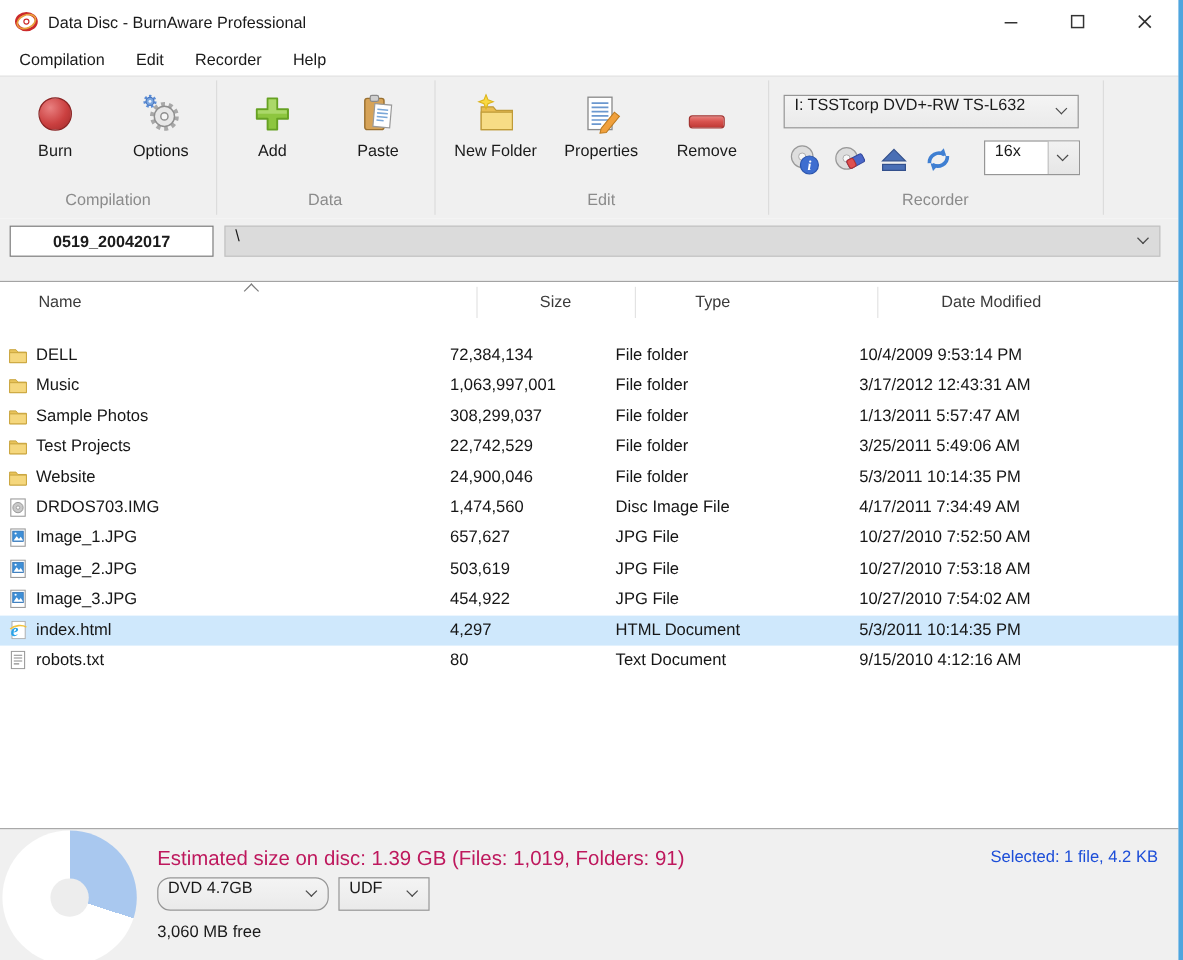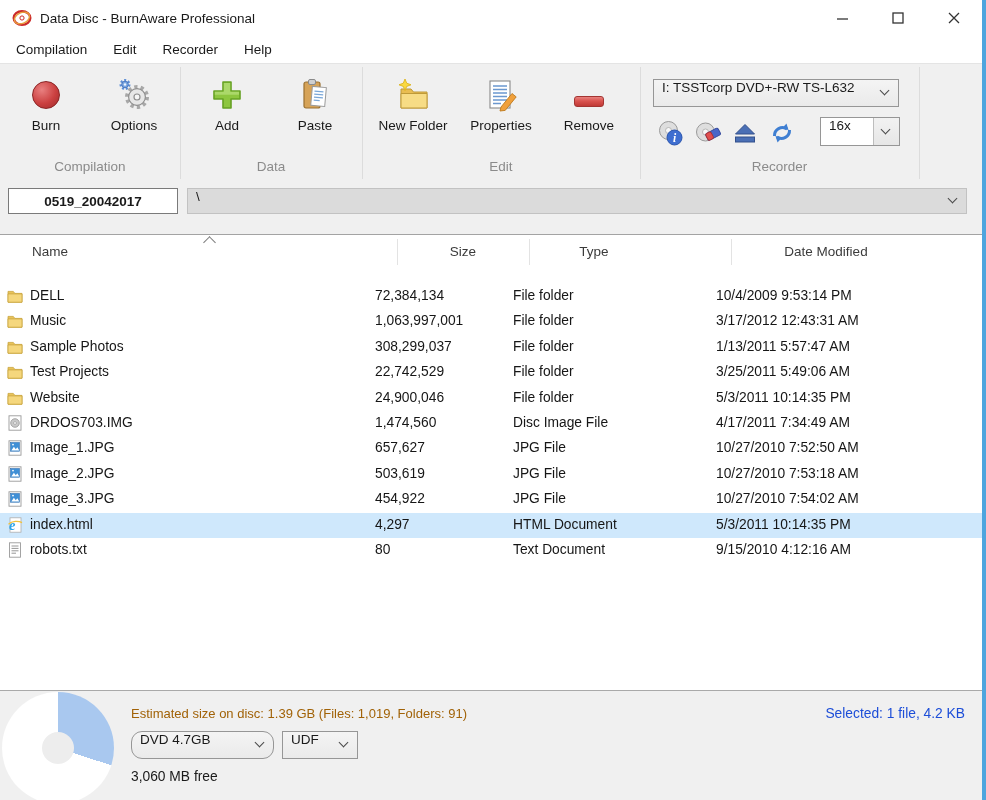--- a/index.html
+++ b/index.html
@@ -71,21 +71,21 @@
   .c-size { position:absolute; left:375px; top:4px; }
   .c-type { position:absolute; left:513px; top:4px; }
   .c-date { position:absolute; left:716px; top:4px; }
 
   
   .statusbar { position:absolute; top:690px; left:0; right:4px; height:110px; background:#f0f0f0;
     border-top:1px solid #a9a9a9; }
   .donut { position:absolute; left:2px; top:1px; width:112px; height:112px; border-radius:50%; }
   .donut::after { content:""; position:absolute; left:50%; top:50%; width:32px; height:32px; margin:-16px 0 0 -16px;
     border-radius:50%; background:#ededed; }
-  .est-text { position:absolute; left:131px; top:15px; font-size:13px; color:#a16207; }
+  .est-text { position:absolute; left:131px; top:15px; font-size:17px; color:#be185d; }
   .disc-combo { position:absolute; left:131px; top:40px; width:143px; height:28px;border-radius:11px; }
   .fs-combo { position:absolute; left:282px; top:40px; width:76px; height:28px; }
   .free-text { position:absolute; left:131px; top:78px; font-size:13.8px; color:#1a1a1a; }
   .sel-text { position:absolute; right:17px; top:15px; font-size:13.8px; color:#1d4ed8; }
 </style>
 </head>
 <body>
 
 <div class="window">
   <div class="win-border-right"></div>

